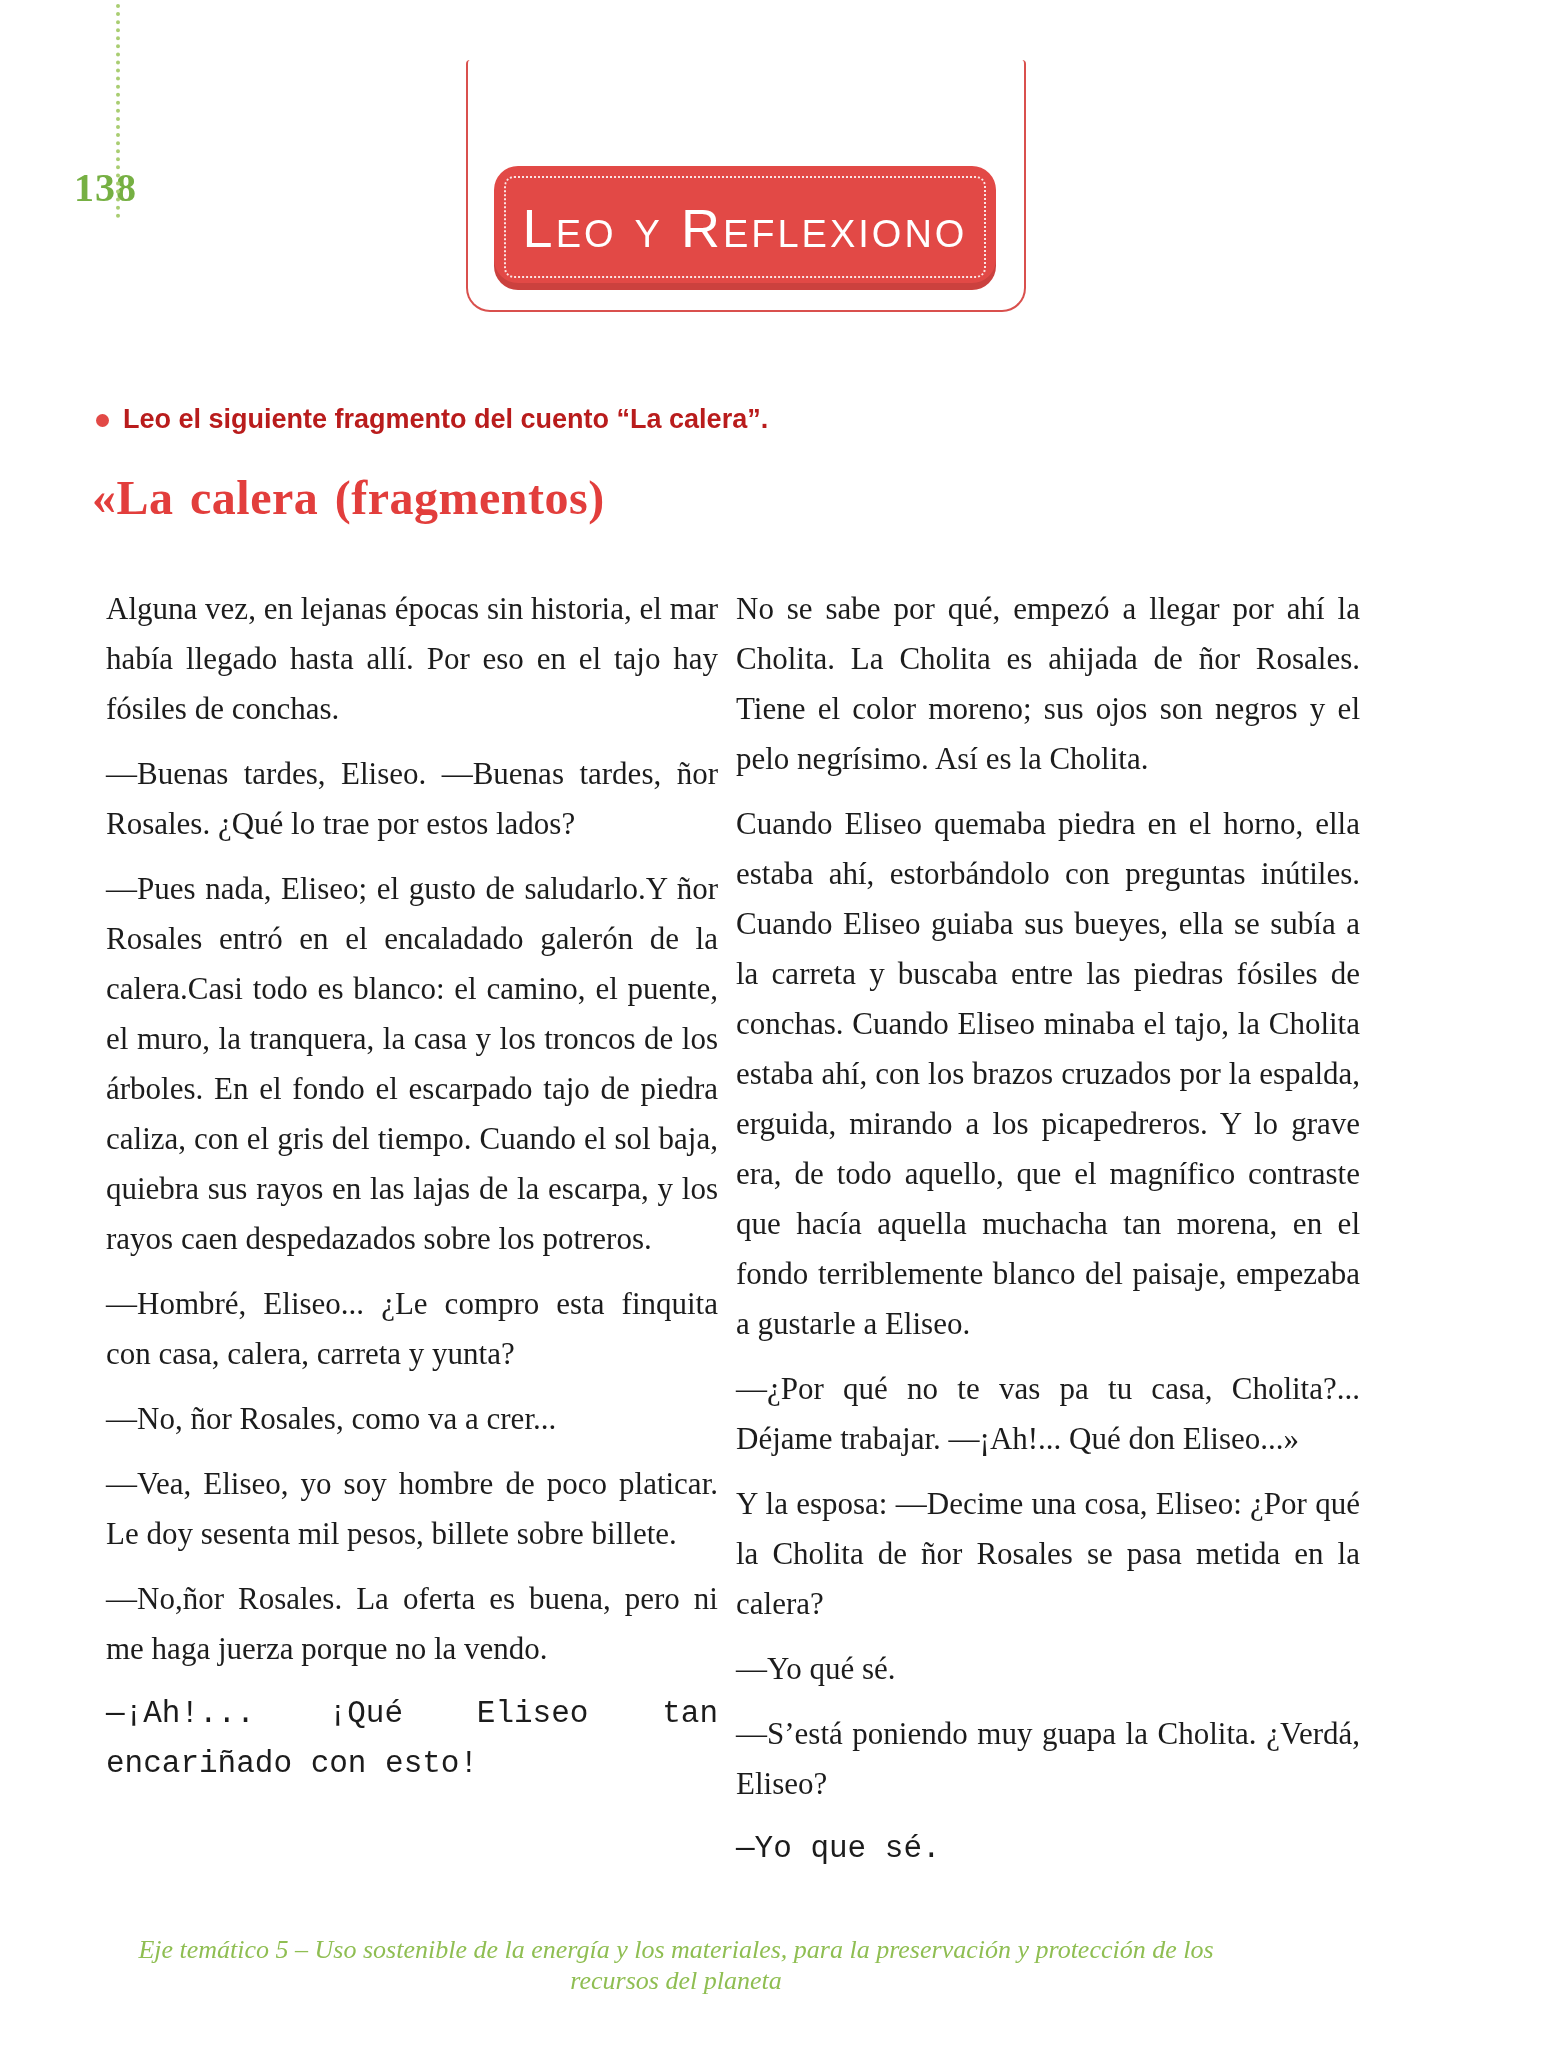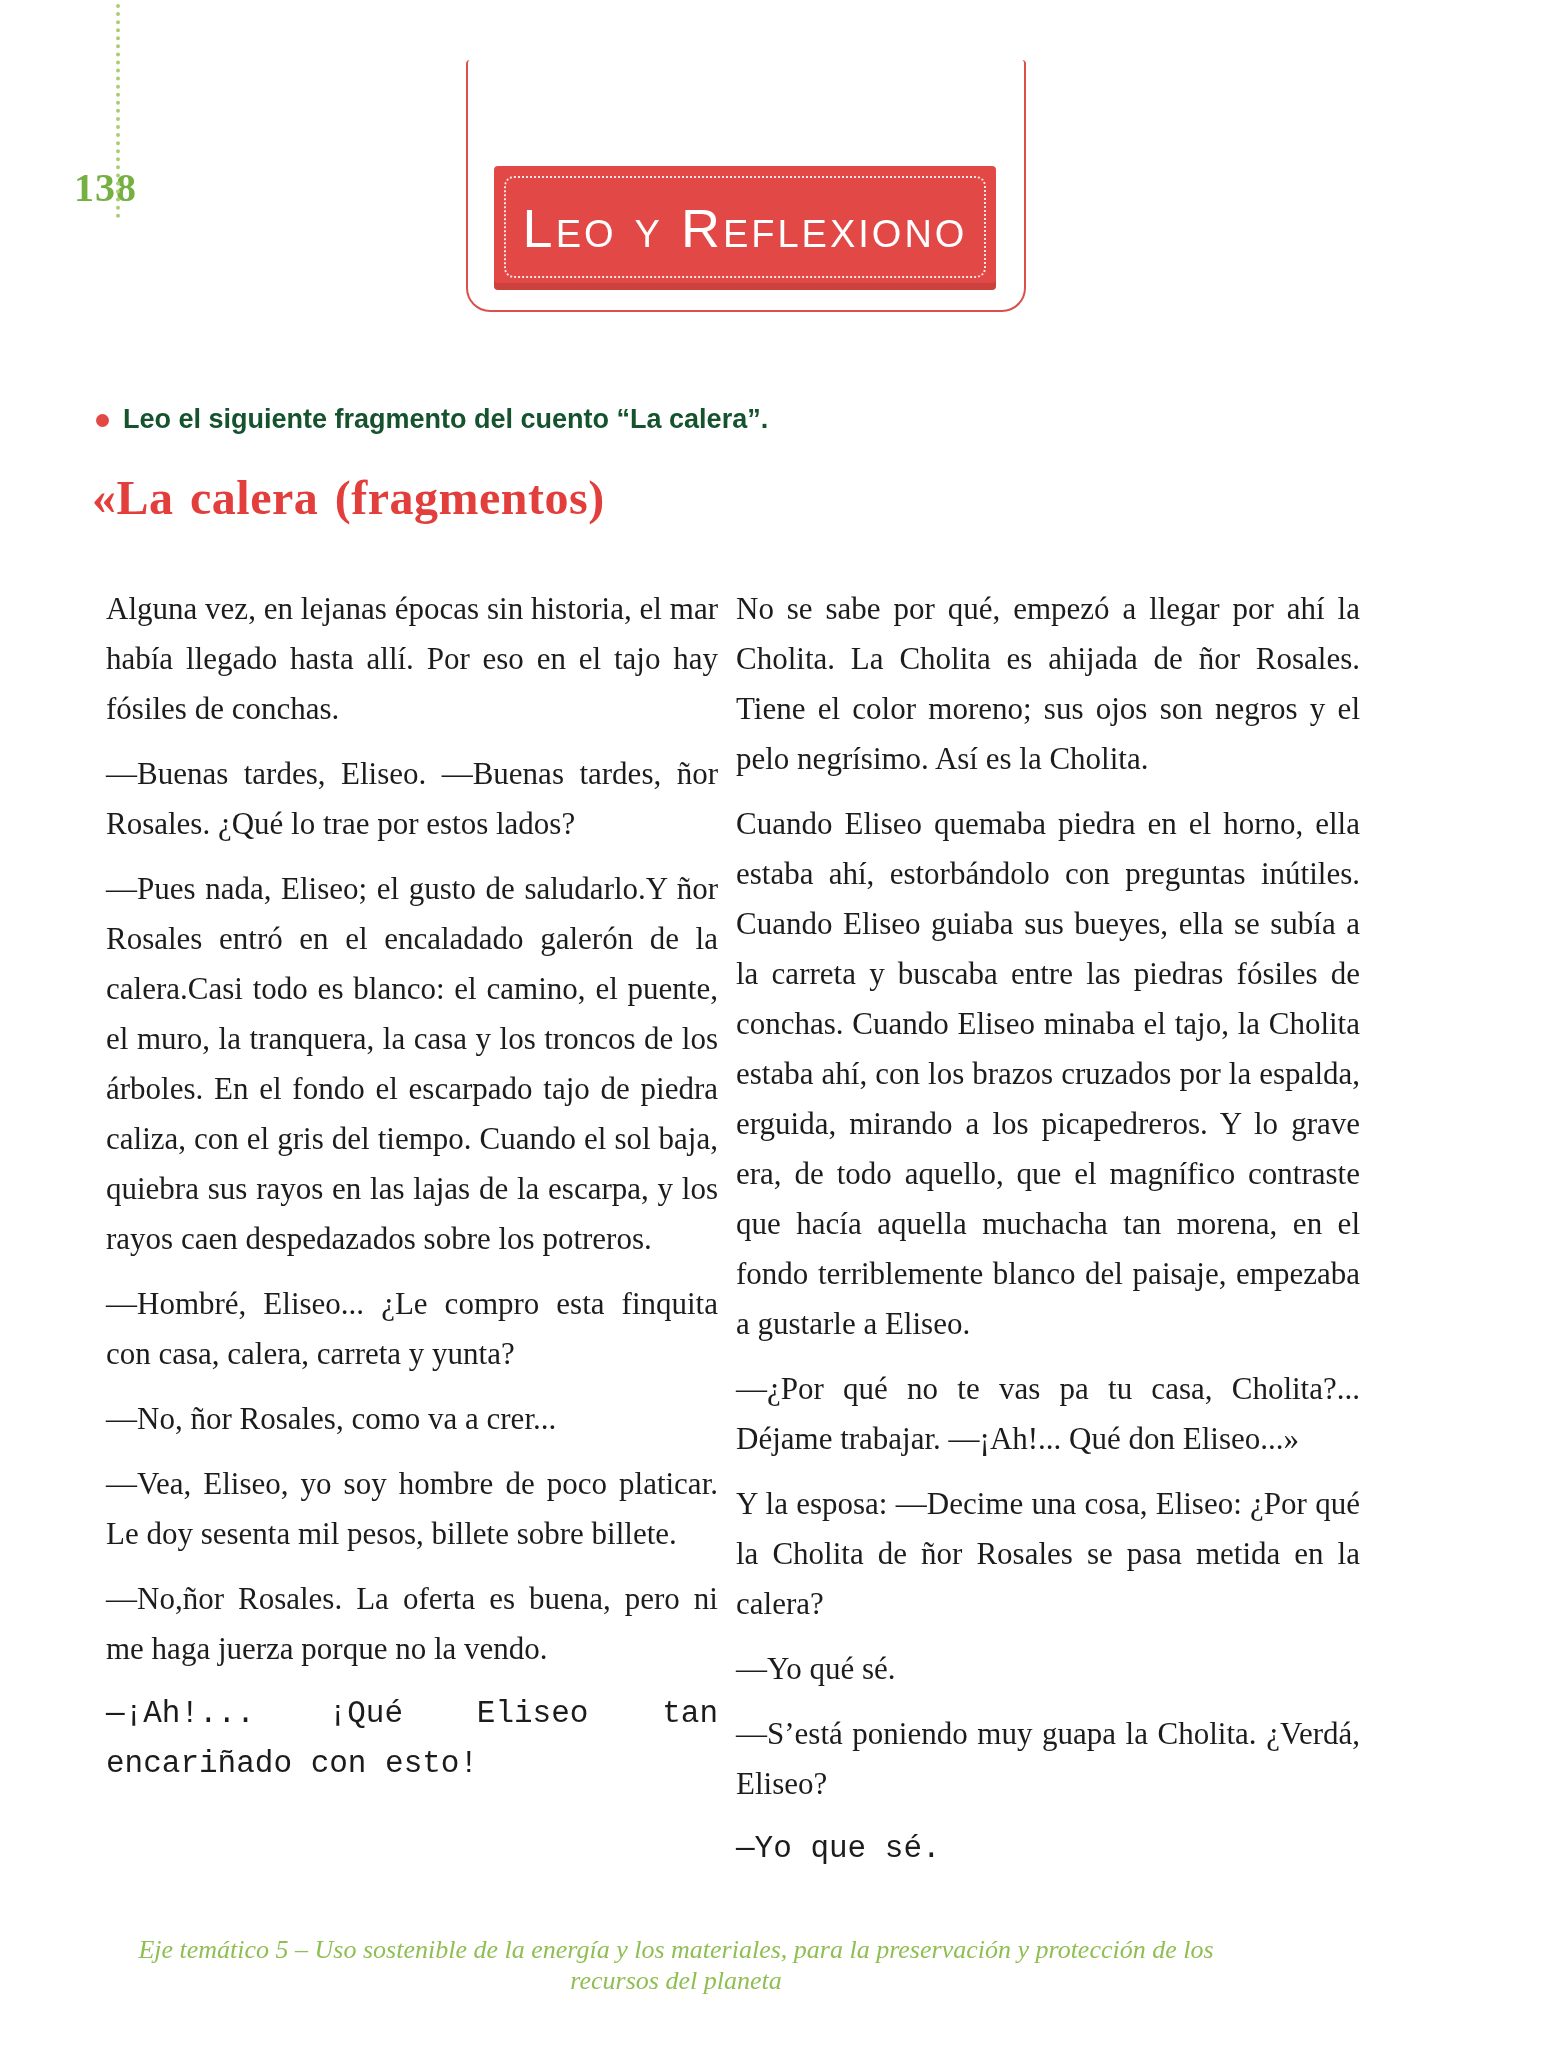--- a/index.html
+++ b/index.html
@@ -22,40 +22,40 @@
   
   .banner-outline {
     position:absolute; left:466px; top:60px; width:556px; height:250px;
     border:2px solid #d9504d; border-top:none;
     border-radius:4px 4px 24px 24px;
   }
 
   
   .banner {
     position:absolute; left:494px; top:166px; width:502px; height:124px;
-    background:#e24946; border-radius:4px;
+    background:#e24946; border-radius:24px;
     box-shadow: inset 0 -7px 0 rgba(0,0,0,0.10);
     display:flex; align-items:center; justify-content:center;
   }
   .banner-inner {
     position:absolute; left:10px; top:10px; right:10px; bottom:12px;
     border:2px dotted rgba(255,255,255,0.85); border-radius:10px;
   }
   .banner-label {
     position:relative;
     font-family:"Liberation Sans", sans-serif;
     font-variant:small-caps; font-weight:400; font-size:54px;
     color:#ffffff; letter-spacing:3px; white-space:nowrap;
   }
 
   
   .instruction {
     position:absolute; left:96px; top:404px; width:1100px;
     font-family:"Liberation Sans", sans-serif;
-    font-weight:bold; font-size:27px; color:#14532d;
+    font-weight:bold; font-size:27px; color:#b91c1c;
     display:flex; align-items:flex-start;
   }
   .bullet-dot {
     width:13px; height:13px; border-radius:50%; background:#e24946;
     margin:10px 14px 0 0; flex:none;
   }
 
   
   .story-title {
     position:absolute; left:92px; top:472px; margin:0;

